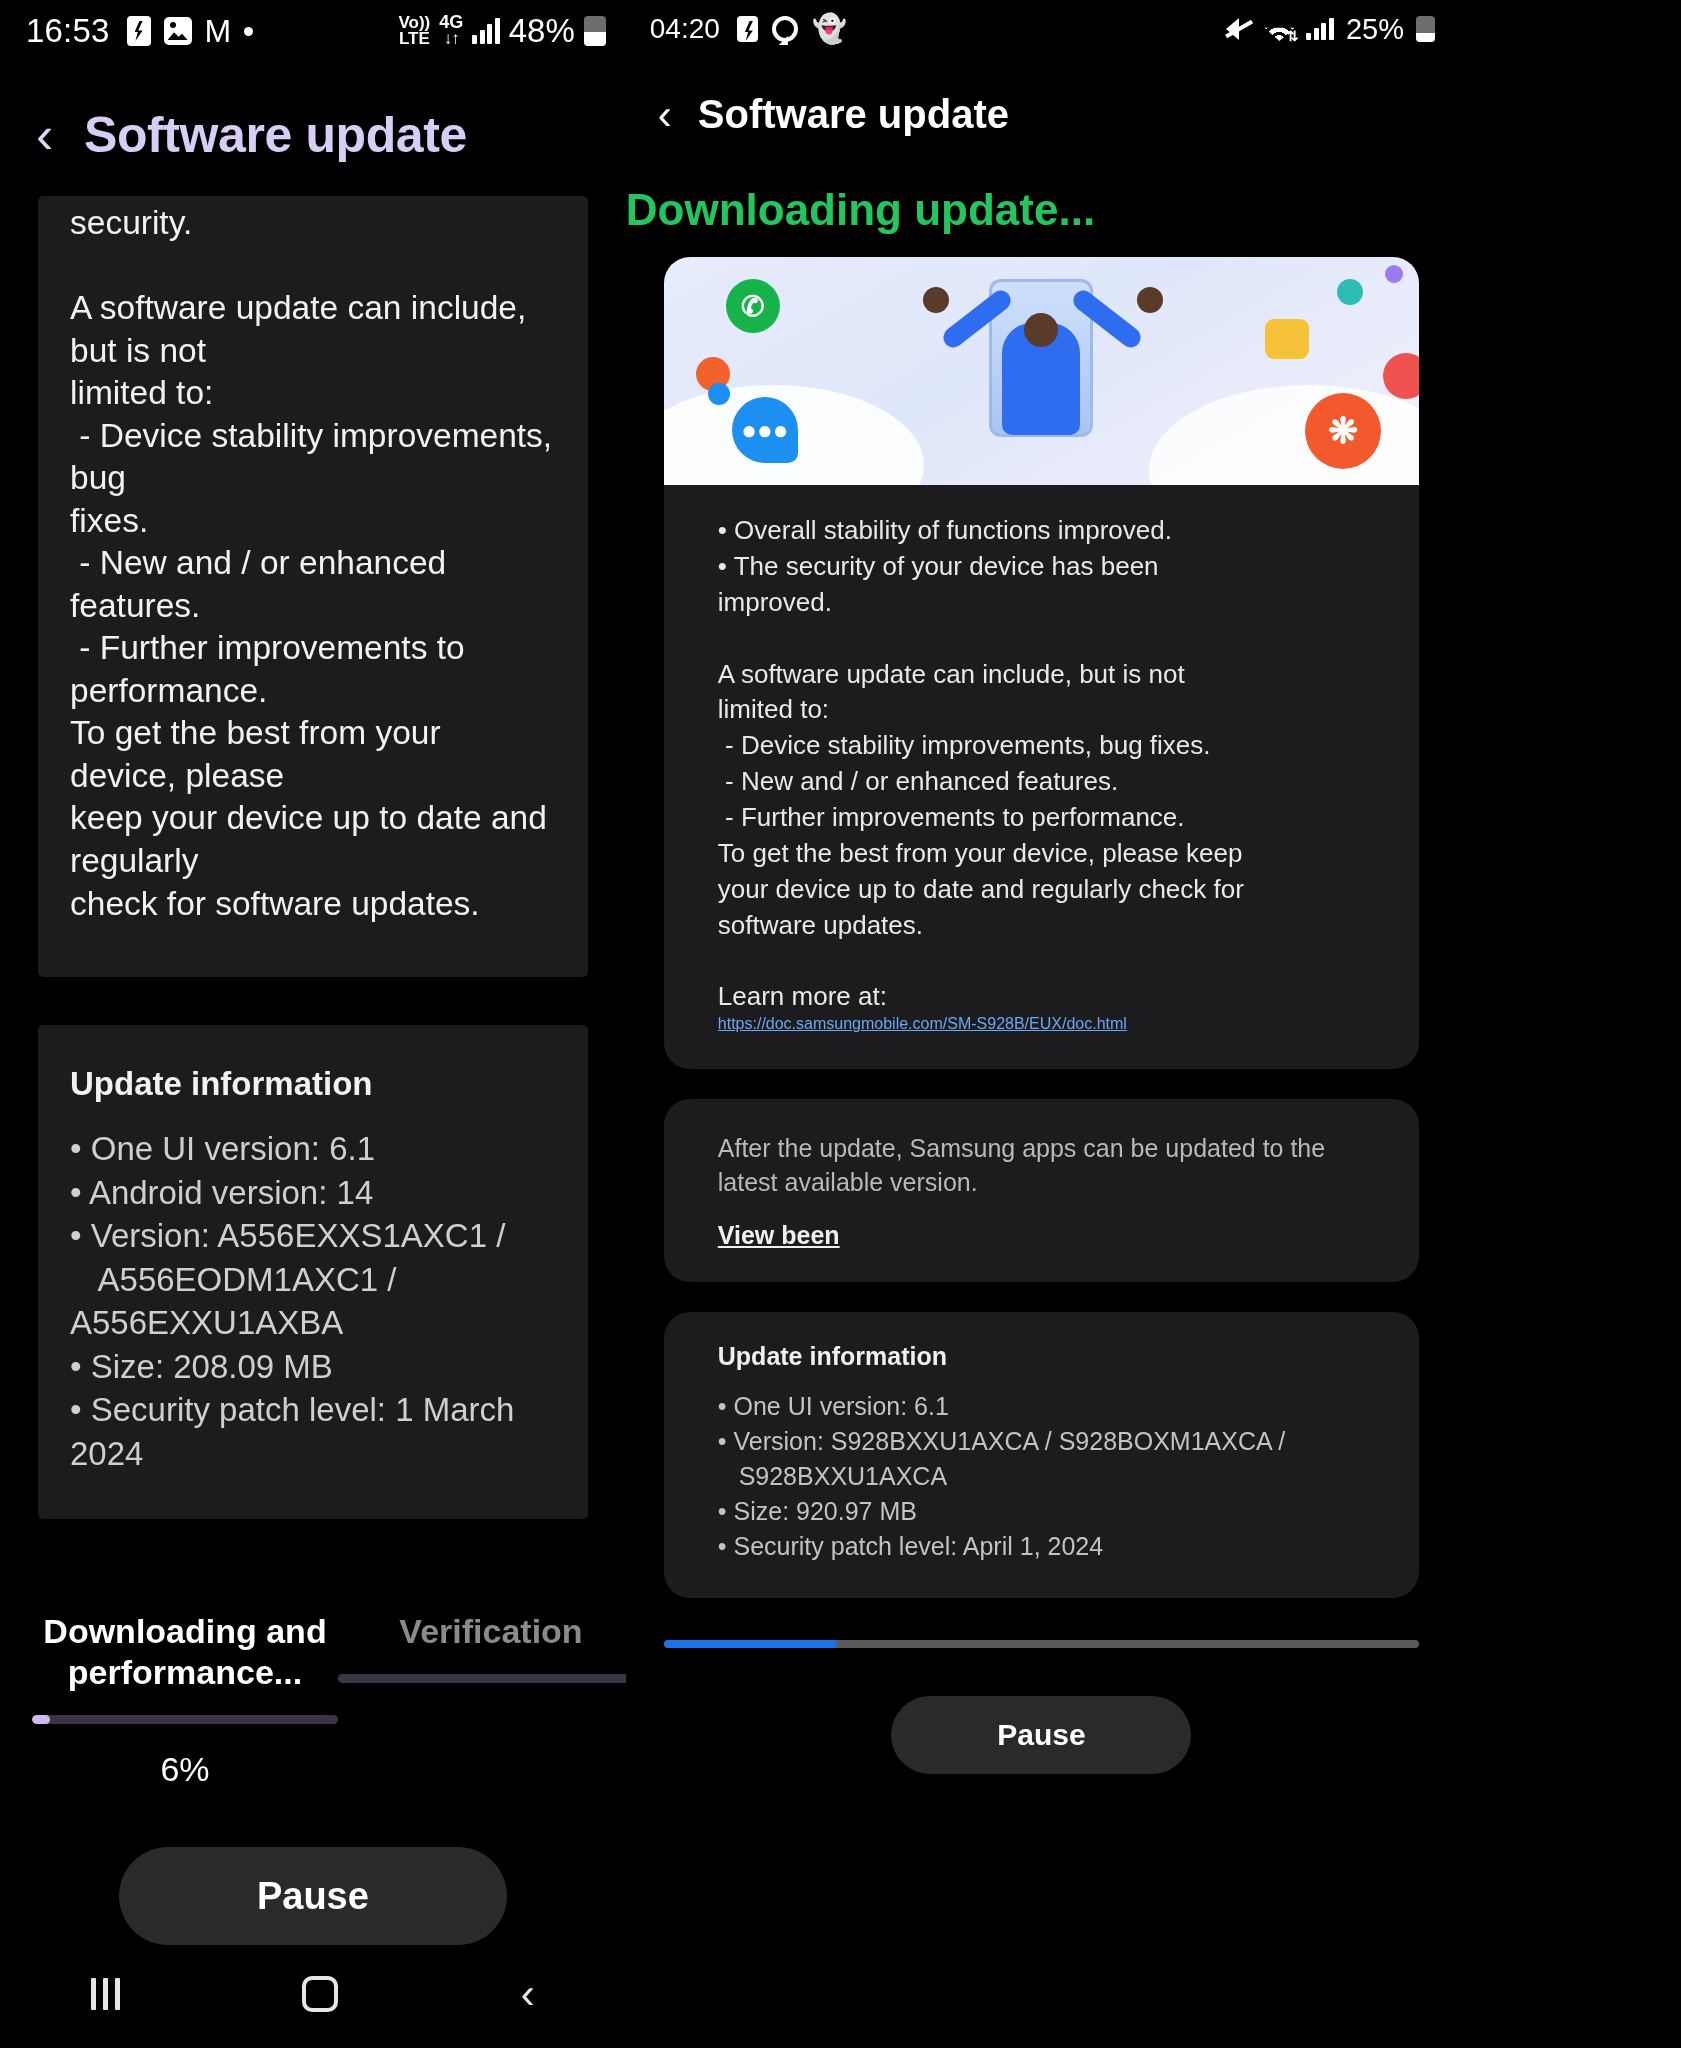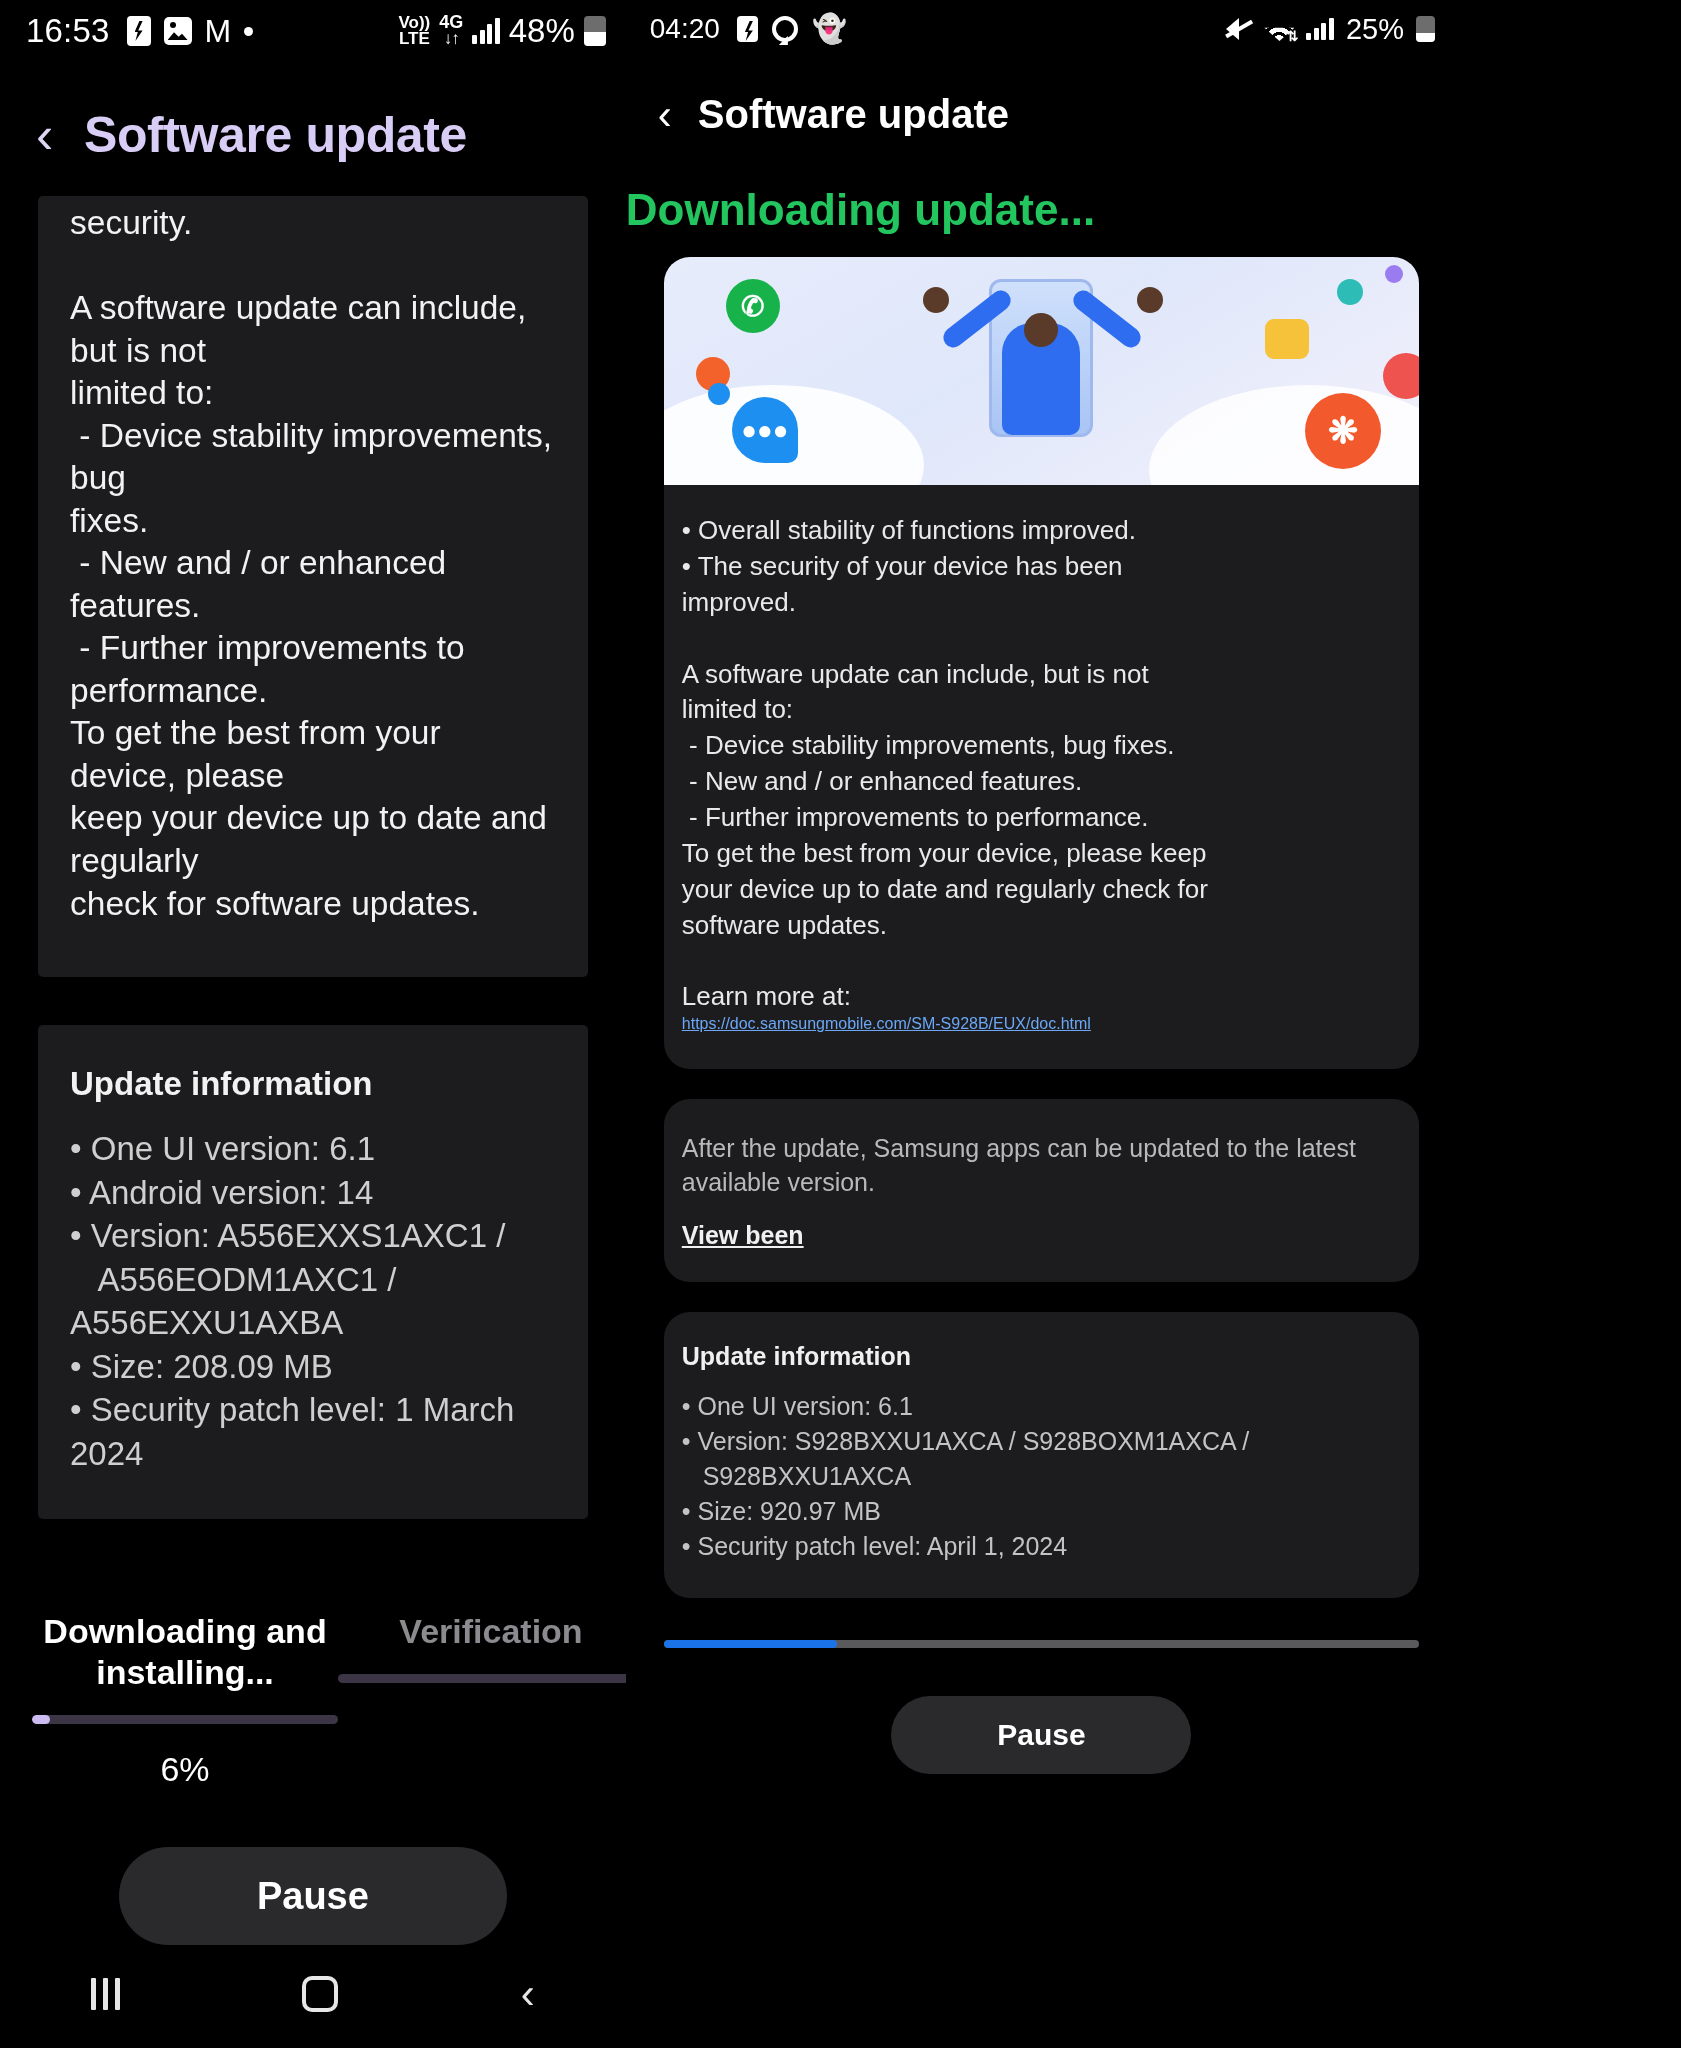--- a/index.html
+++ b/index.html
@@ -164,21 +164,21 @@
   .bub.green { left:62px; top:22px; width:54px; height:54px; background:#18b24b; font-size:28px;}
   .bub.orange { left:32px; top:100px; width:34px; height:34px; background:#f2622a; }
   .bub.blue { left:68px; top:140px; width:66px; height:66px; background:#1d8ff0; border-radius:50% 50% 10px 50%; font-size:26px;}
   .bub.bluesm { left:44px; top:126px; width:22px; height:22px; background:#1d8ff0;}
   .bub.yellow { right:110px; top:62px; width:44px; height:40px; background:#f5c23a; border-radius:9px;}
   .bub.teal { right:56px; top:22px; width:26px; height:26px; background:#2dbdb6;}
   .bub.red { right:-10px; top:96px; width:46px; height:46px; background:#ef5350;}
   .bub.redbig { right:38px; top:136px; width:76px; height:76px; background:#f2592d; font-size:36px;}
   .bub.purple { right:16px; top:8px; width:18px; height:18px; background:#9a7cf0;}
 
-  .card-r { background:#1c1c1e; margin: 0 38px; padding: 0 18px; }
+  .card-r { background:#1c1c1e; margin: 0 38px; padding: 0 54px; }
   .card-r.notes { border-radius: 0 0 26px 26px; padding-top: 28px; padding-bottom: 36px; }
   .notes-text { font-size: 26px; line-height: 1.38; color: #e9e9ea; white-space: pre-wrap; }
   .link-r { color:#6ba7f5; text-decoration: underline; word-break: break-all; display:inline; }
 
   .card-r.apps { border-radius: 26px; margin-top: 30px; padding-top: 32px; padding-bottom: 32px; }
   .apps-title { font-size: 26px; font-weight: 700; color:#f0f0f0; margin-bottom: 18px; }
   .apps-body { font-size: 25px; line-height:1.36; color:#b9b9bc; }
   .view-more { display:inline-block; margin-top: 22px; font-size: 25px; font-weight:700; color:#f0f0f0; text-decoration: underline; }
 
   .card-r.info2 { border-radius: 26px; margin-top: 30px; padding-top: 30px; padding-bottom: 34px; }
@@ -257,21 +257,21 @@
 • Android version: 14
 • Version: A556EXXS1AXC1 /
    A556EODM1AXC1 / A556EXXU1AXBA
 • Size: 208.09 MB
 • Security patch level: 1 March 2024</div>
     </div>
 
     <div class="progress-section-l">
       <div class="prog-col">
         <div class="prog-label active">Downloading and
-installing...</div>
+performance...</div>
         <div class="prog-track">
             <i id="barL1" style="width: 6%;"></i>
           </div>
         <div class="prog-pct">6%</div>
       </div>
       <div class="prog-col">
         <div class="prog-label inactive">Verification</div>
         <div class="prog-track">
             <i id="barL2" style="width: 0%;"></i>
           </div>

